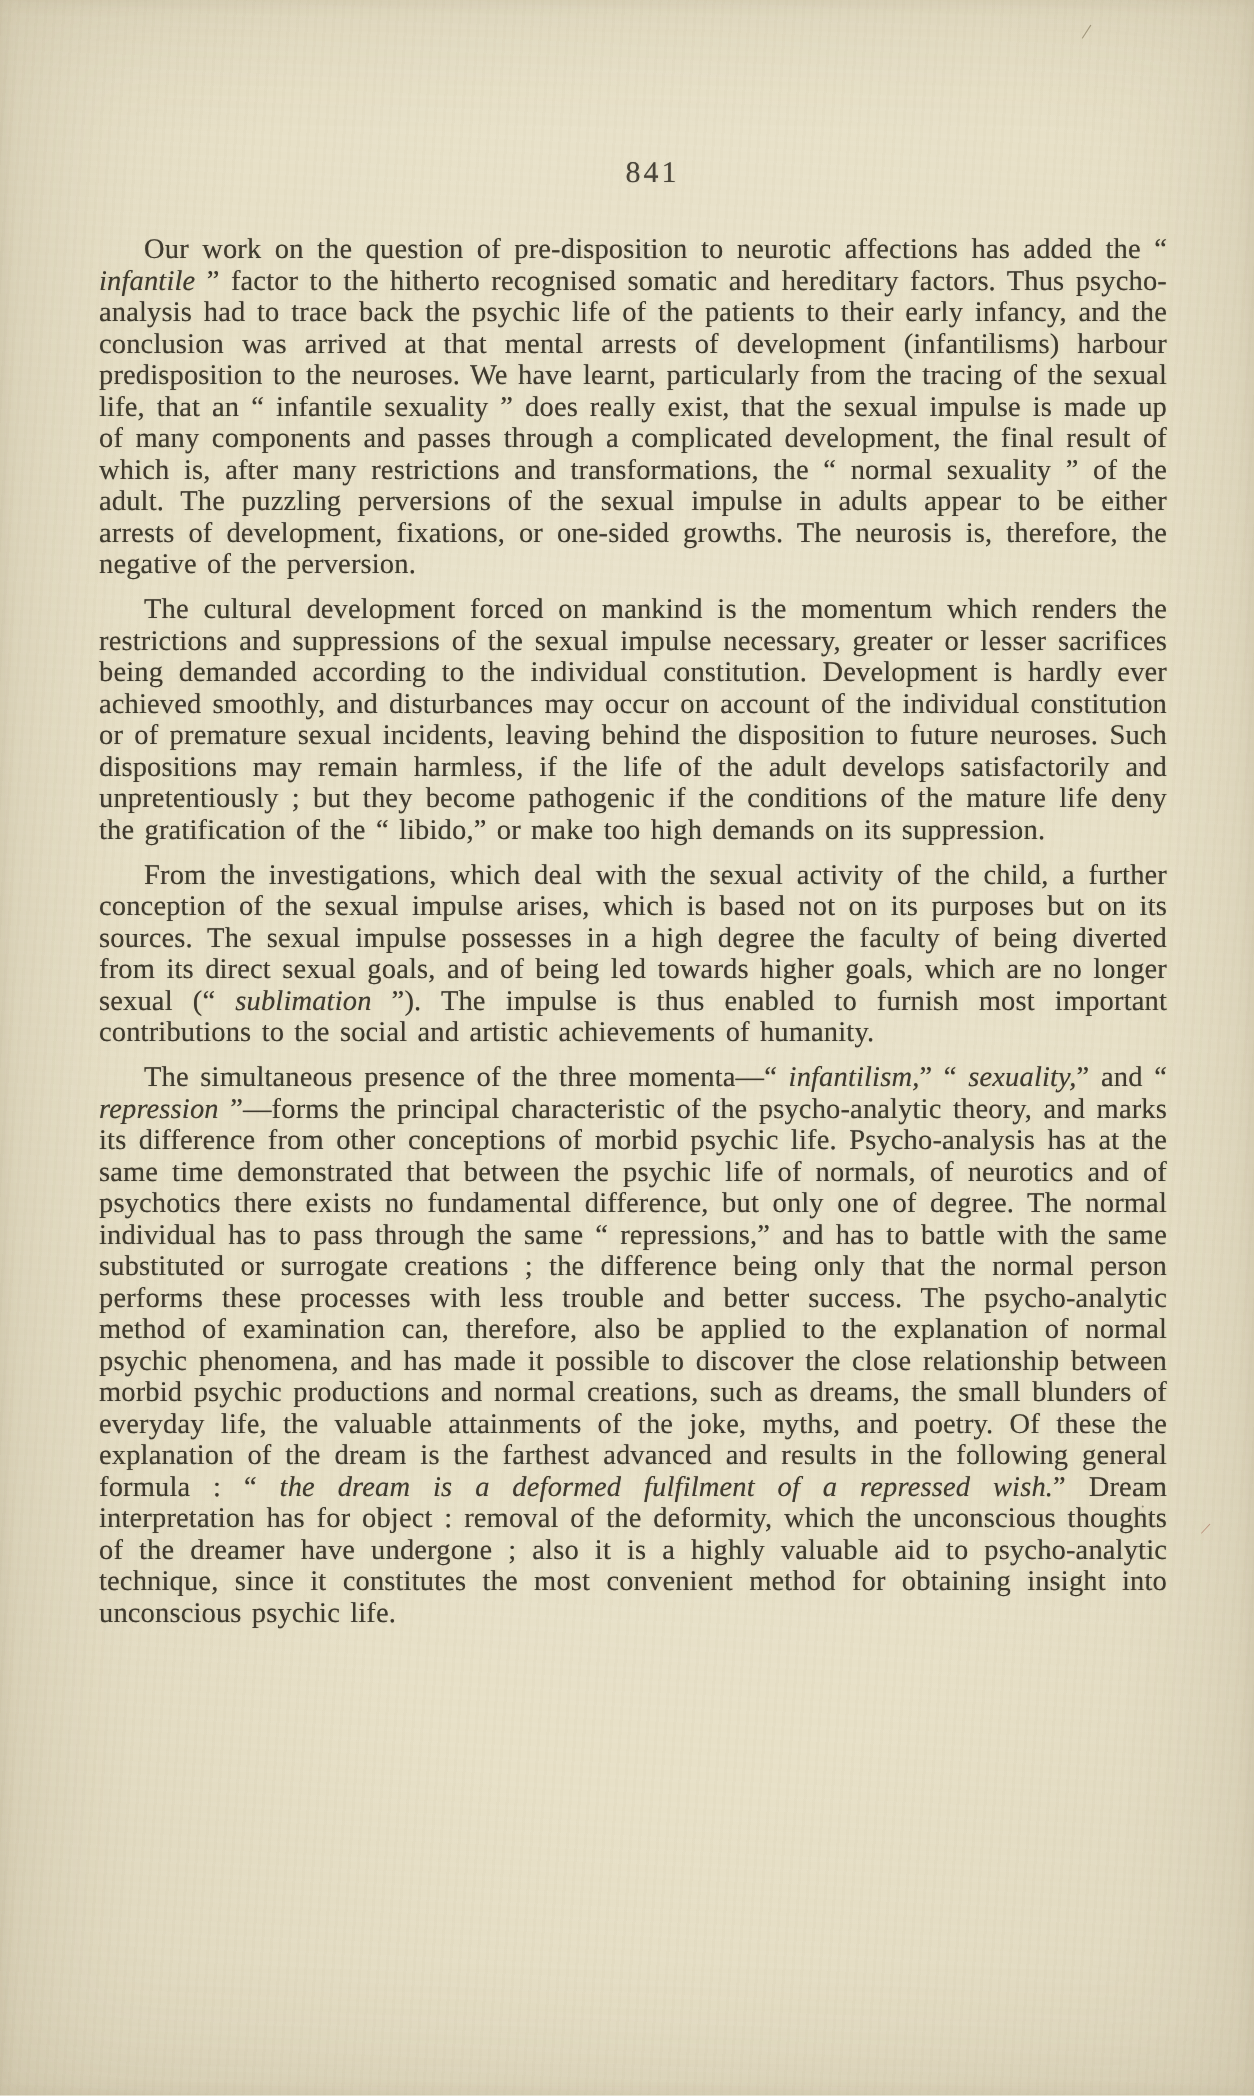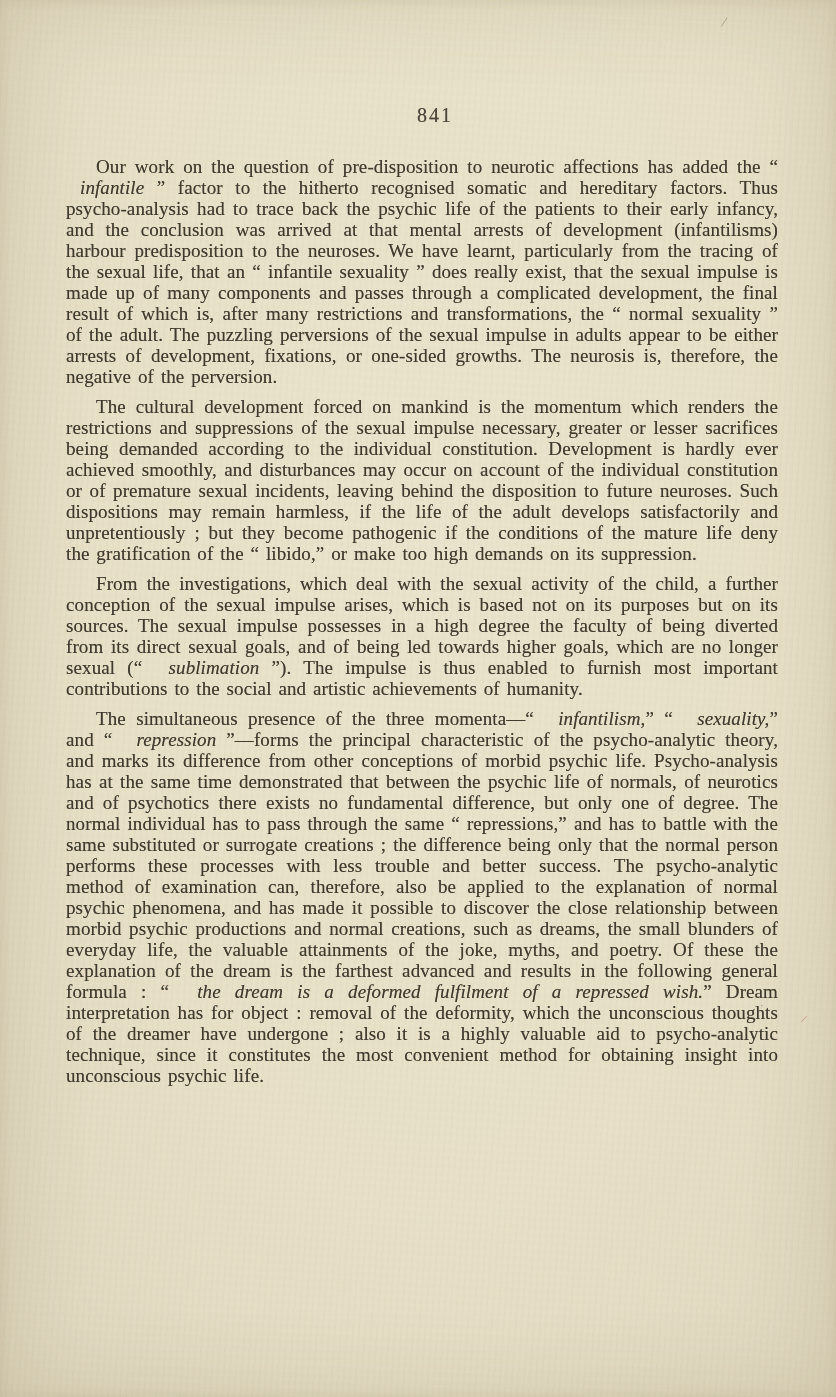--- a/index.html
+++ b/index.html
@@ -34,21 +34,21 @@
     color: #3f3a2e;
     font-size: 19px;
     line-height: 21px;
     text-align: justify;
     letter-spacing: 0.1px;
     word-spacing: 2px;
     text-shadow: 0 0 0.55px rgba(63,58,46,0.55);
   }
   .para { margin: 0; text-indent: 30px; }
   .para + .para { margin-top: 9px; }
-  .para em { font-style: italic; margin-left: 14px; }
+  .para em { font-style: italic; }
   .mark {
     position: absolute;
     color: #93886c;
     text-shadow: none;
   }
   .mark-top-right {
     top: 14px; left: 722px;
     font-size: 15px;
     transform: rotate(14deg);
     opacity: 0.8;

